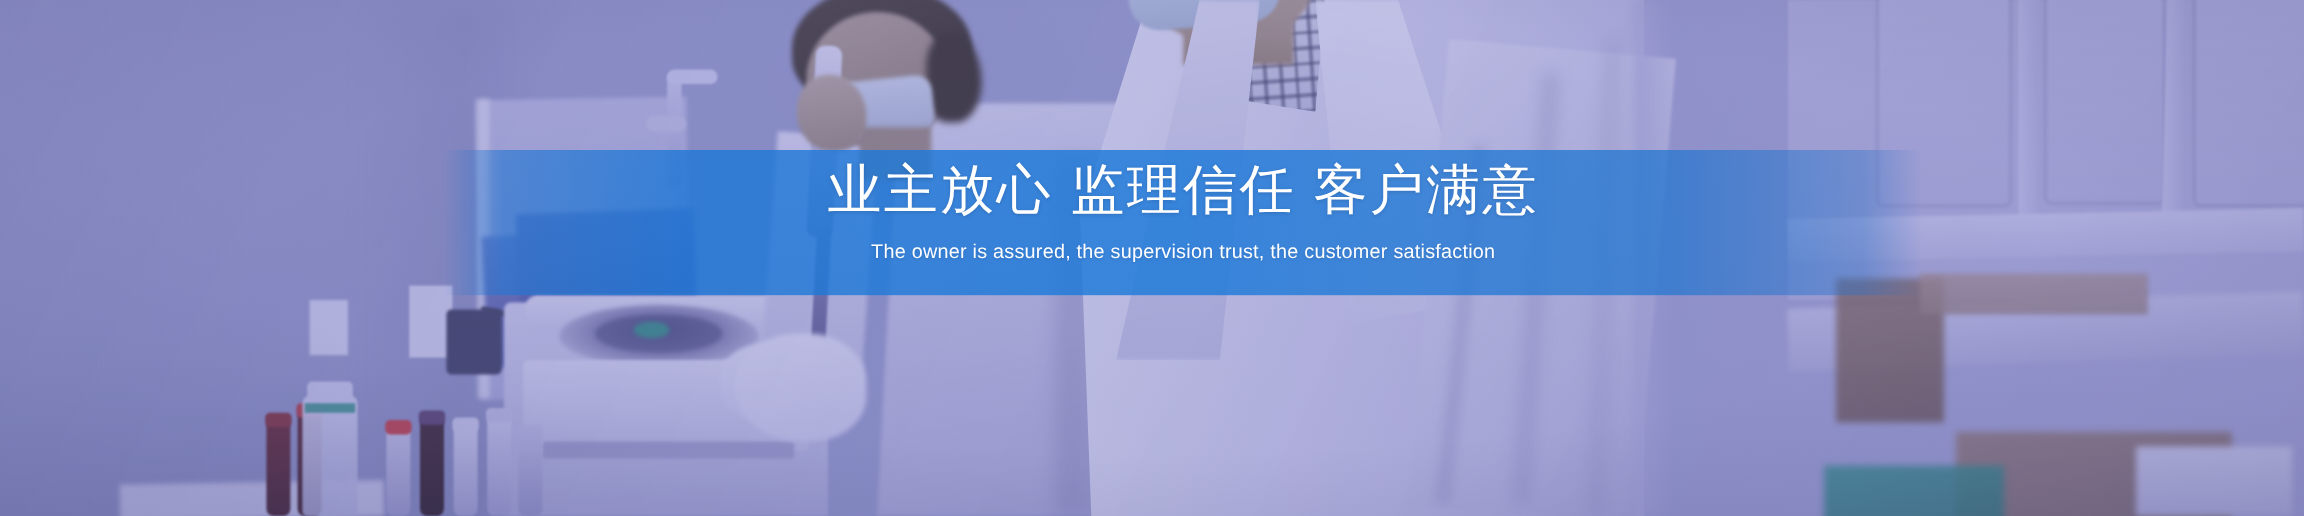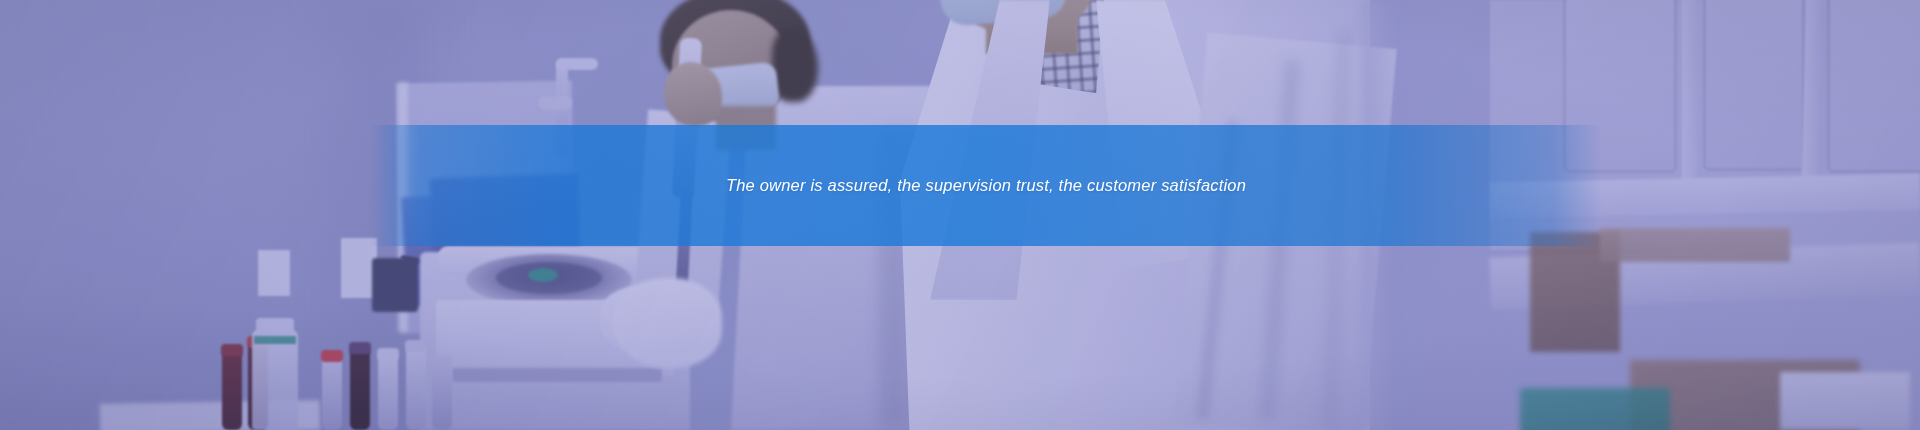--- a/index.html
+++ b/index.html
@@ -403,23 +403,22 @@
     margin:0 0 4px 0;
     text-shadow:0 1px 3px rgba(20,50,100,.25);
   }
   .subline{
     color:#ffffff;
     font-size:16.5px;
     line-height:1.2;
     font-weight:400;
     letter-spacing:.2px;
     white-space:nowrap;
-    margin:0;
+    margin:16px;
     text-shadow:0 1px 2px rgba(20,50,100,.2);
-    font-style:italic;
   }
 </style>
 </head>
 <body>
 
 <div class="banner">
 
   <div class="photo">
 
     <div class="wall"></div>
@@ -508,17 +507,18 @@
     <div class="coat-right-edge"></div>
     <div class="p1-glove"></div>
 
     <div class="duotone"></div>
     <div class="duotone2"></div>
     <div class="vignette"></div>
   </div>
 
   <div class="overlay-bar">
     <div class="bar-inner">
+      <div class="headline">业主放心 监理信任  客户满意</div>
       <div class="subline">The owner is assured, the supervision trust, the customer satisfaction</div>
     </div>
   </div>
 
 </div>
 
 </body></html>

